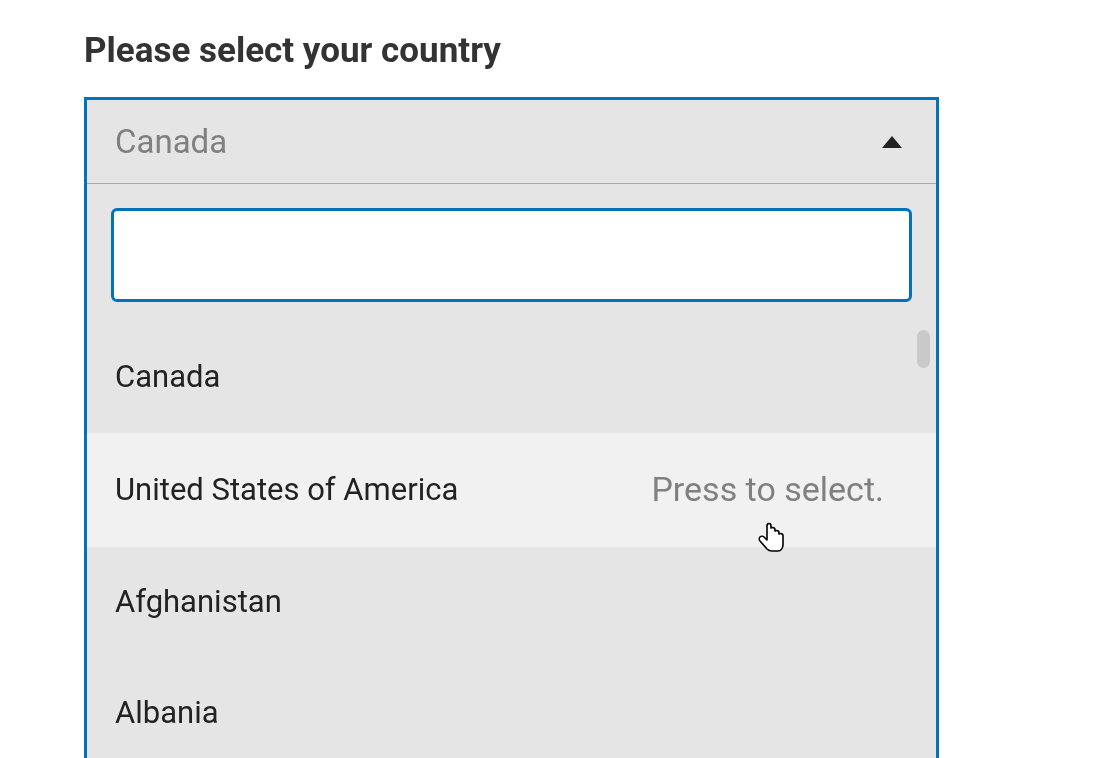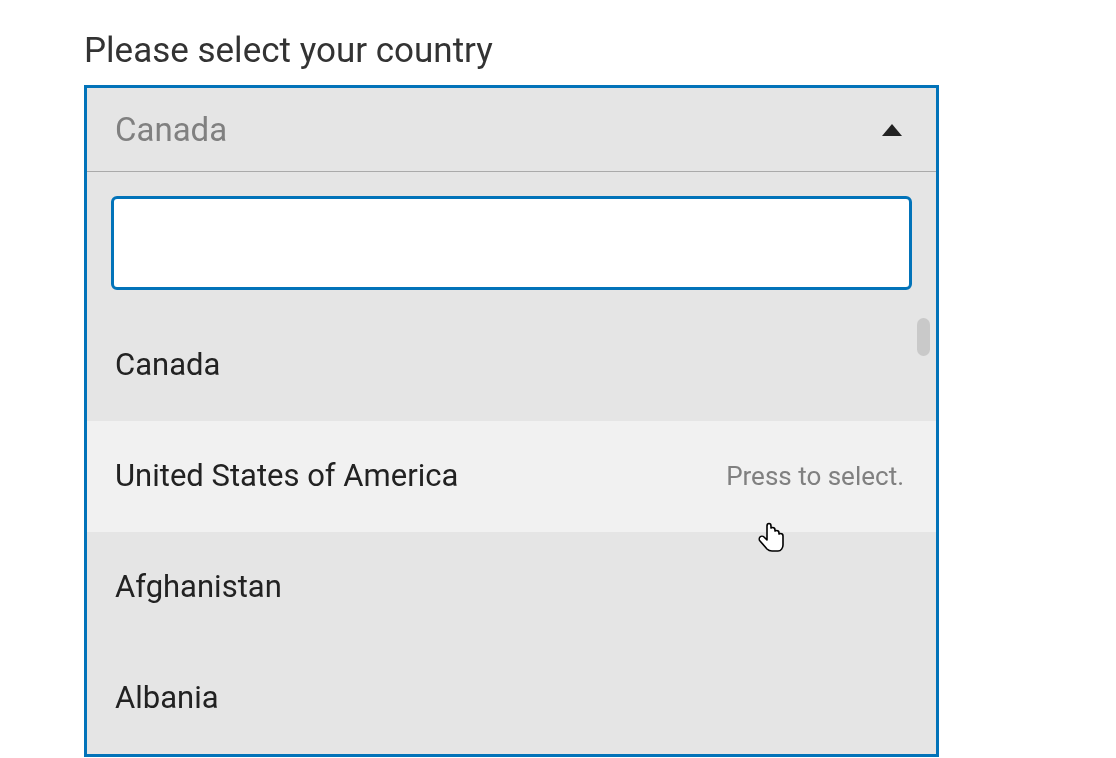--- a/index.html
+++ b/index.html
@@ -13,23 +13,23 @@
       width: 1116px;
       height: 758px;
       position: relative;
       overflow: hidden;
     }
     .container {
       padding: 30px 84px 0 84px;
     }
     .label {
       font-size: 35px;
-      font-weight: 400;
+      font-weight: 700;
       color: #333333;
-      margin-bottom: 14px;
+      margin-bottom: 26px;
     }
     .dropdown {
       border: 3px solid #0273b9;
       background: #e5e5e5;
       width: 855px;
     }
     .dropdown-header {
       display: flex;
       align-items: center;
       justify-content: space-between;
@@ -75,24 +75,24 @@
       display: flex;
       align-items: center;
       justify-content: space-between;
       position: relative;
     }
     .option.hovered {
       background: #f1f1f1;
       text-align: right;
     }
     .hint {
-      font-size: 26px;
+      font-size: 34px;
       color: #808080;
       font-weight: 400;
-      margin-right: 4px;
+      margin-right: 24px;
     }
     .scrollbar-track {
       position: absolute;
       right: 6px;
       top: 8px;
       width: 13px;
       height: 38px;
       background: #c9c9c9;
       border-radius: 7px;
     }

